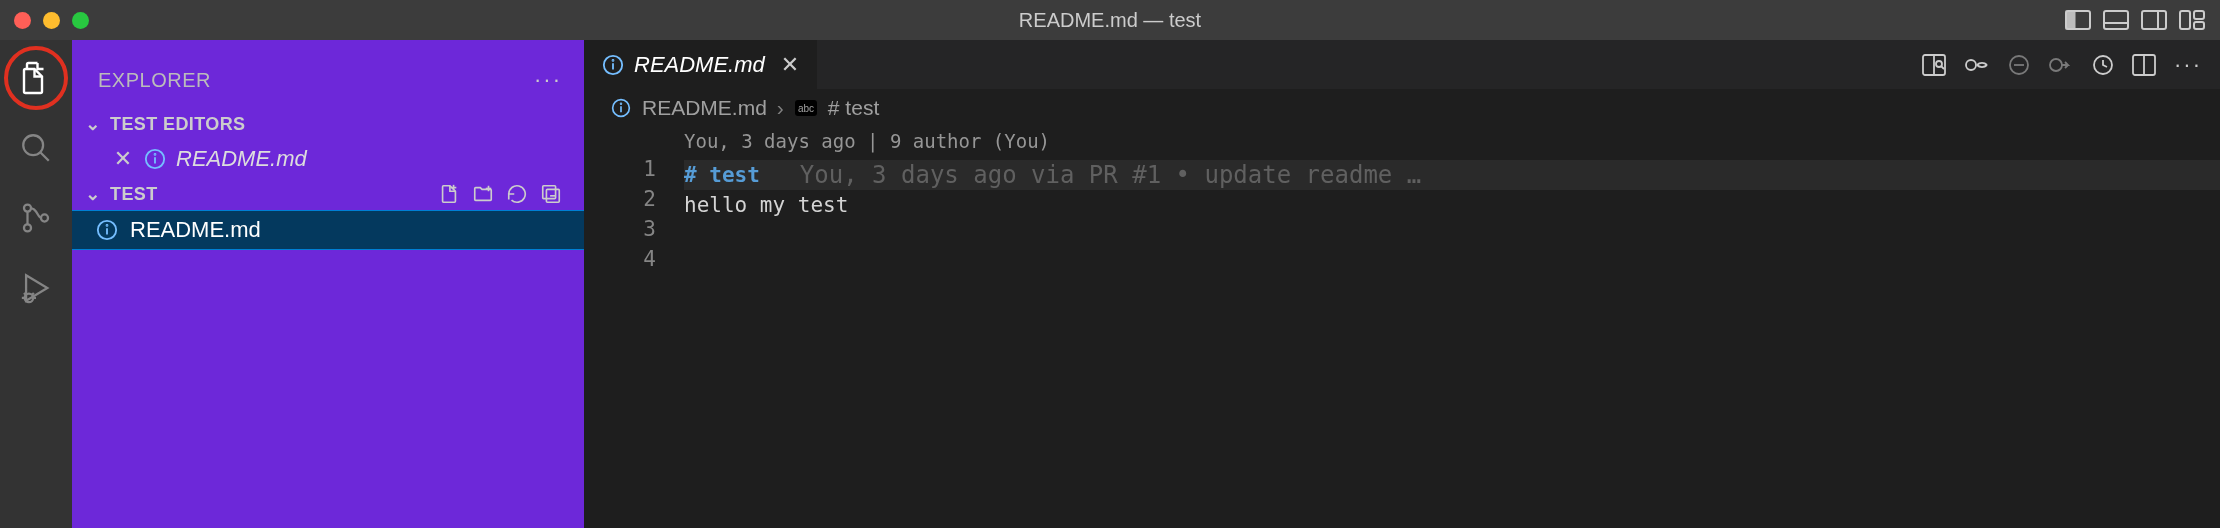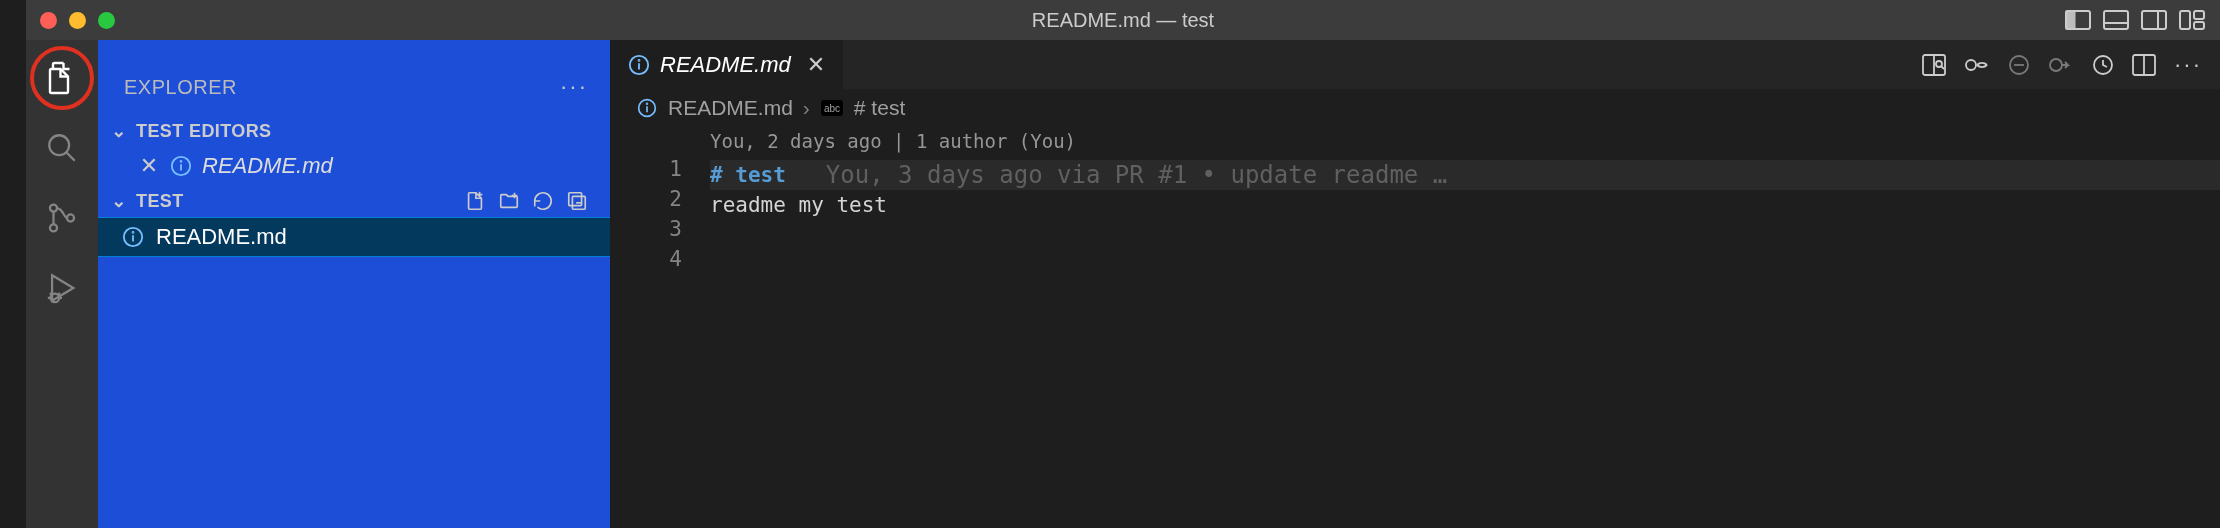--- a/index.html
+++ b/index.html
@@ -5,21 +5,21 @@
   * { box-sizing: border-box; margin: 0; padding: 0; }
   body {
     font-family: -apple-system, BlinkMacSystemFont, "Segoe UI", sans-serif;
     background: #1e1e1e;
     color: #cccccc;
     width: 2220px;
     height: 528px;
     overflow: hidden;
     font-size: 19px;
   }
-  .window { display: flex; flex-direction: column; height: 100%; margin-left: 26px; }
+  .window { display: flex; flex-direction: column; height: 100%; }
   .titlebar {
     height: 40px;
     background: #3c3c3c;
     display: flex;
     align-items: center;
     padding: 0 14px;
     position: relative;
   }
   .traffic-lights { display: flex; gap: 12px; }
   .tl { width: 17px; height: 17px; border-radius: 50%; }
@@ -38,21 +38,21 @@
     width:72px; background:#333333; display:flex; flex-direction:column; align-items:center; padding-top:18px; gap:30px;
     position:relative;
   }
   .activity-item { width:40px; height:40px; display:flex; align-items:center; justify-content:center; color:#858585; }
   .activity-item.active { color:#ffffff; }
   .red-circle {
     position:absolute; top:6px; left:4px; width:64px; height:64px; border:4px solid #e03020; border-radius:50%;
   }
 
   .sidebar {
-    width:512px; background:#1d4ed8; display:flex; flex-direction:column; padding-top:34px;
+    width:512px; background:#6d28d9; display:flex; flex-direction:column; padding-top:27px;
   }
   .sidebar-header {
     display:flex; align-items:center; justify-content:space-between; padding:0 22px 14px 26px;
     color:#bbbbbb; font-size:20px; letter-spacing:0.5px;
   }
   .ell { color:#cccccc; font-size:22px; letter-spacing:2px; }
   .section-header {
     display:flex; align-items:center; gap:8px; color:#cccccc; font-weight:700; font-size:18px;
     padding:6px 12px; letter-spacing:0.4px;
   }
@@ -329,26 +329,26 @@
 
       <div class="editor-body">
         <div class="gutter">
           <div style="height:28px"></div>
           <div>1</div>
           <div>2</div>
           <div>3</div>
           <div>4</div>
         </div>
         <div class="code">
-          <div class="codelens">You, 2 days ago | 1 author (You)</div>
+          <div class="codelens">You, 3 days ago | 9 author (You)</div>
           <div class="line1-wrap">
             <span class="md-h1"># test</span>
             <span class="blame">You, 3 days ago via PR #1 • update readme …</span>
           </div>
           <div></div>
-          <div>readme my test</div>
+          <div>hello my test</div>
           <div></div>
         </div>
       </div>
     </div>
 
   </div>
 </div>
 
 </body></html>

